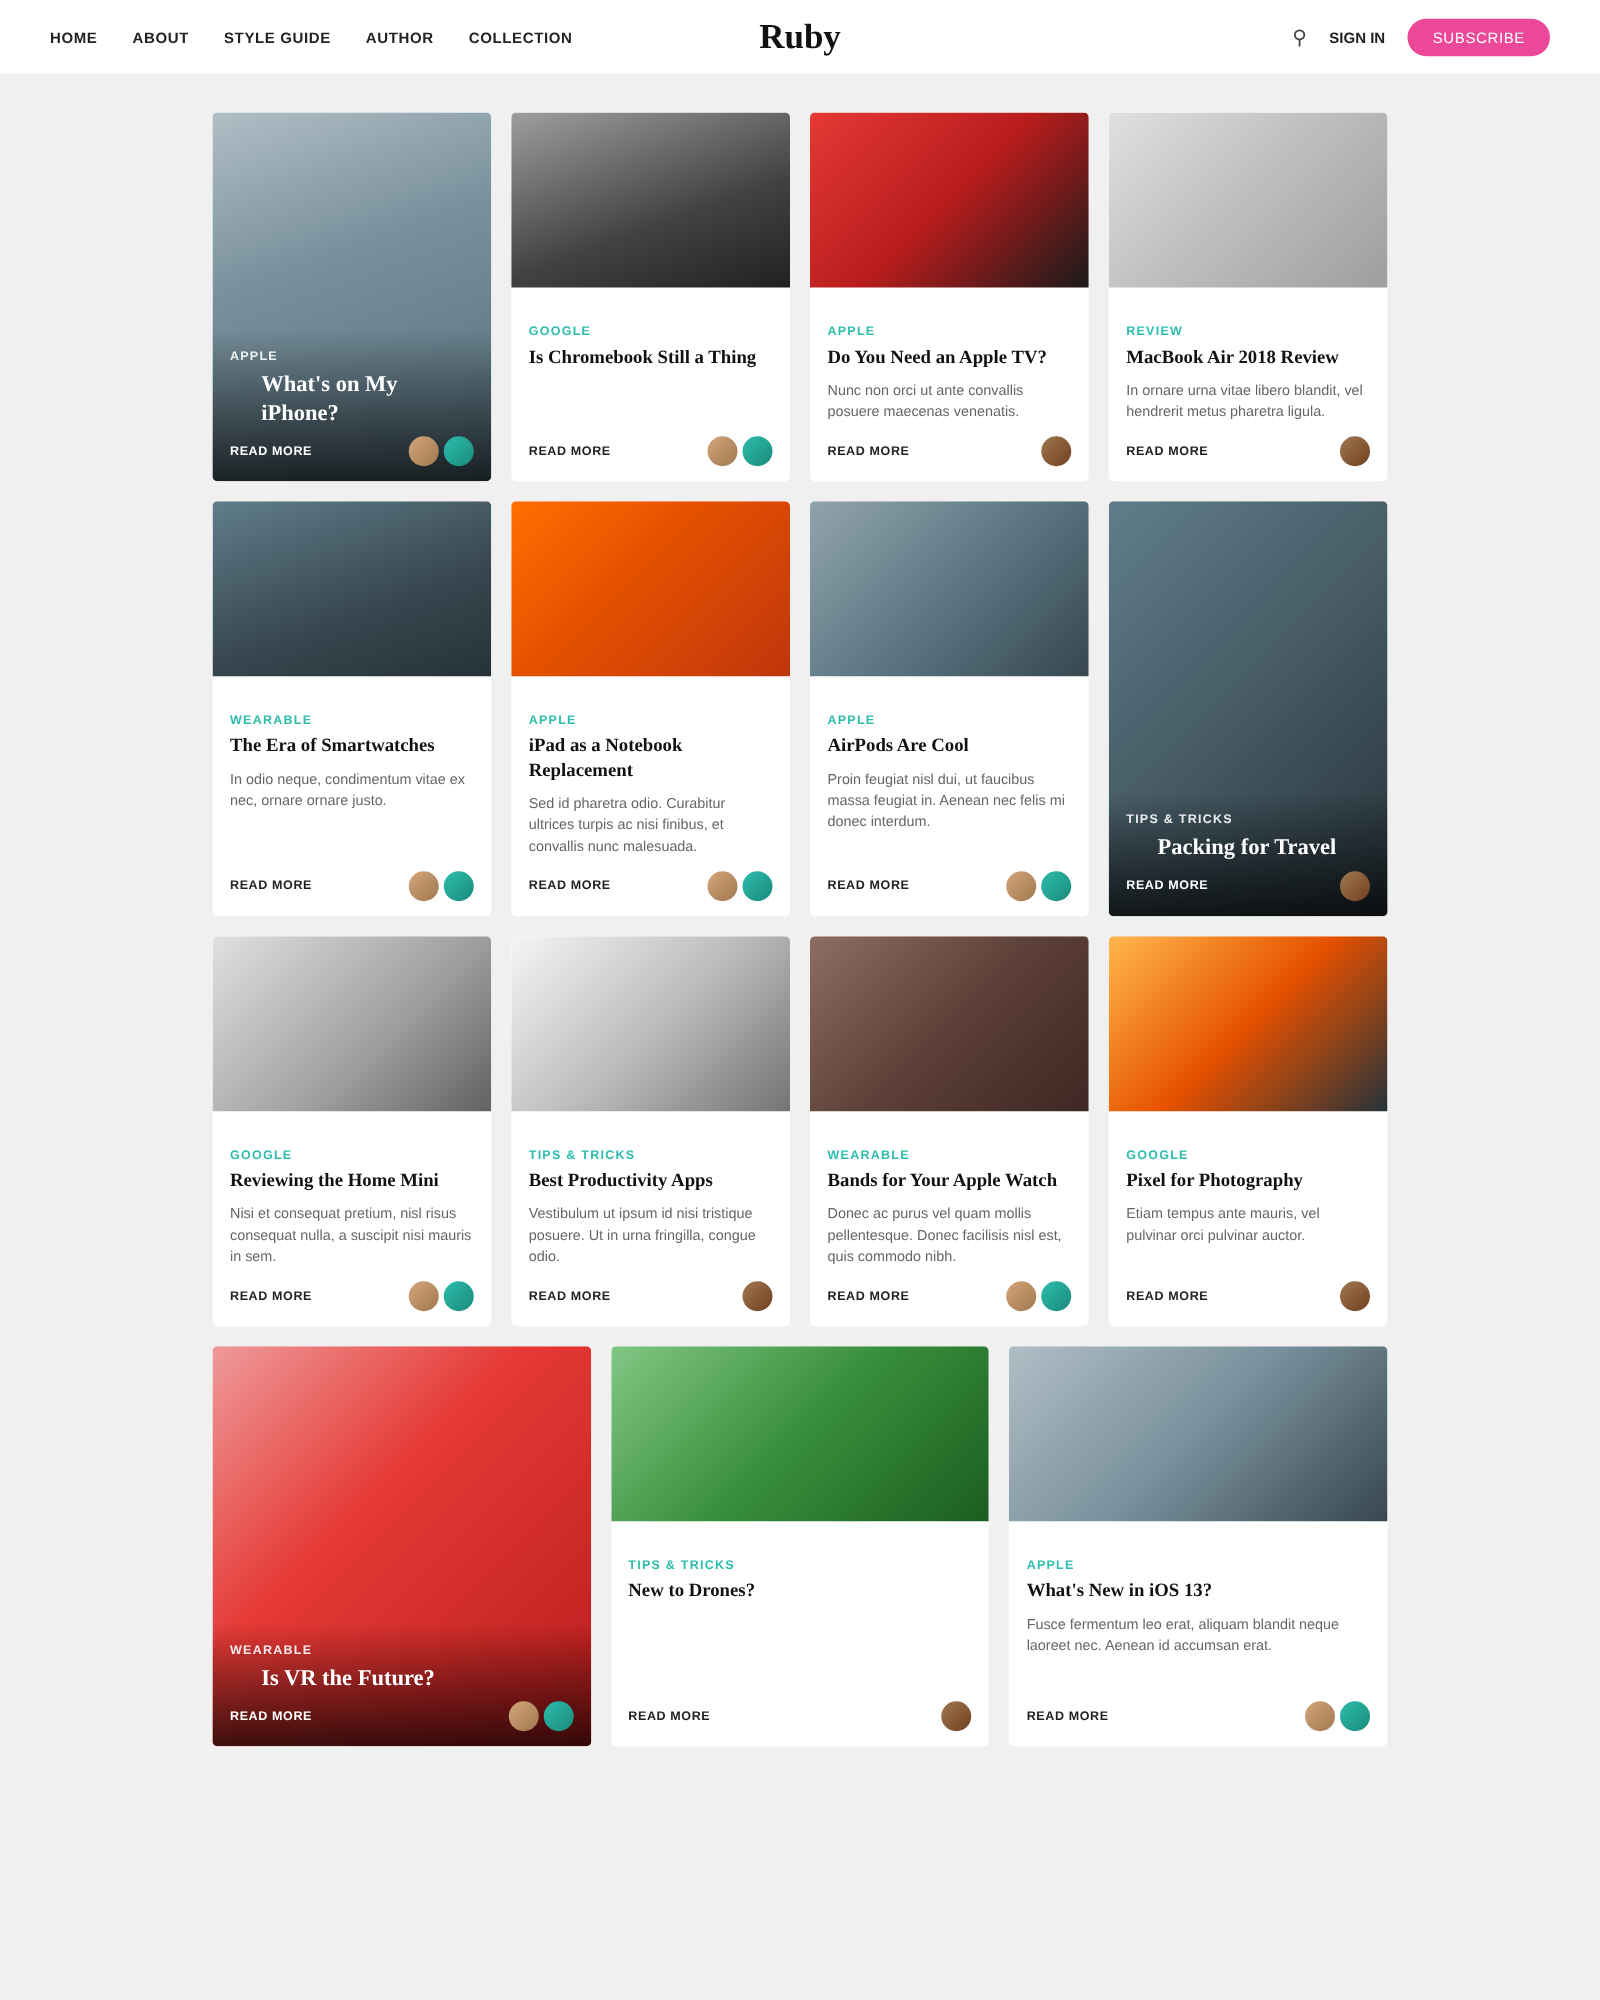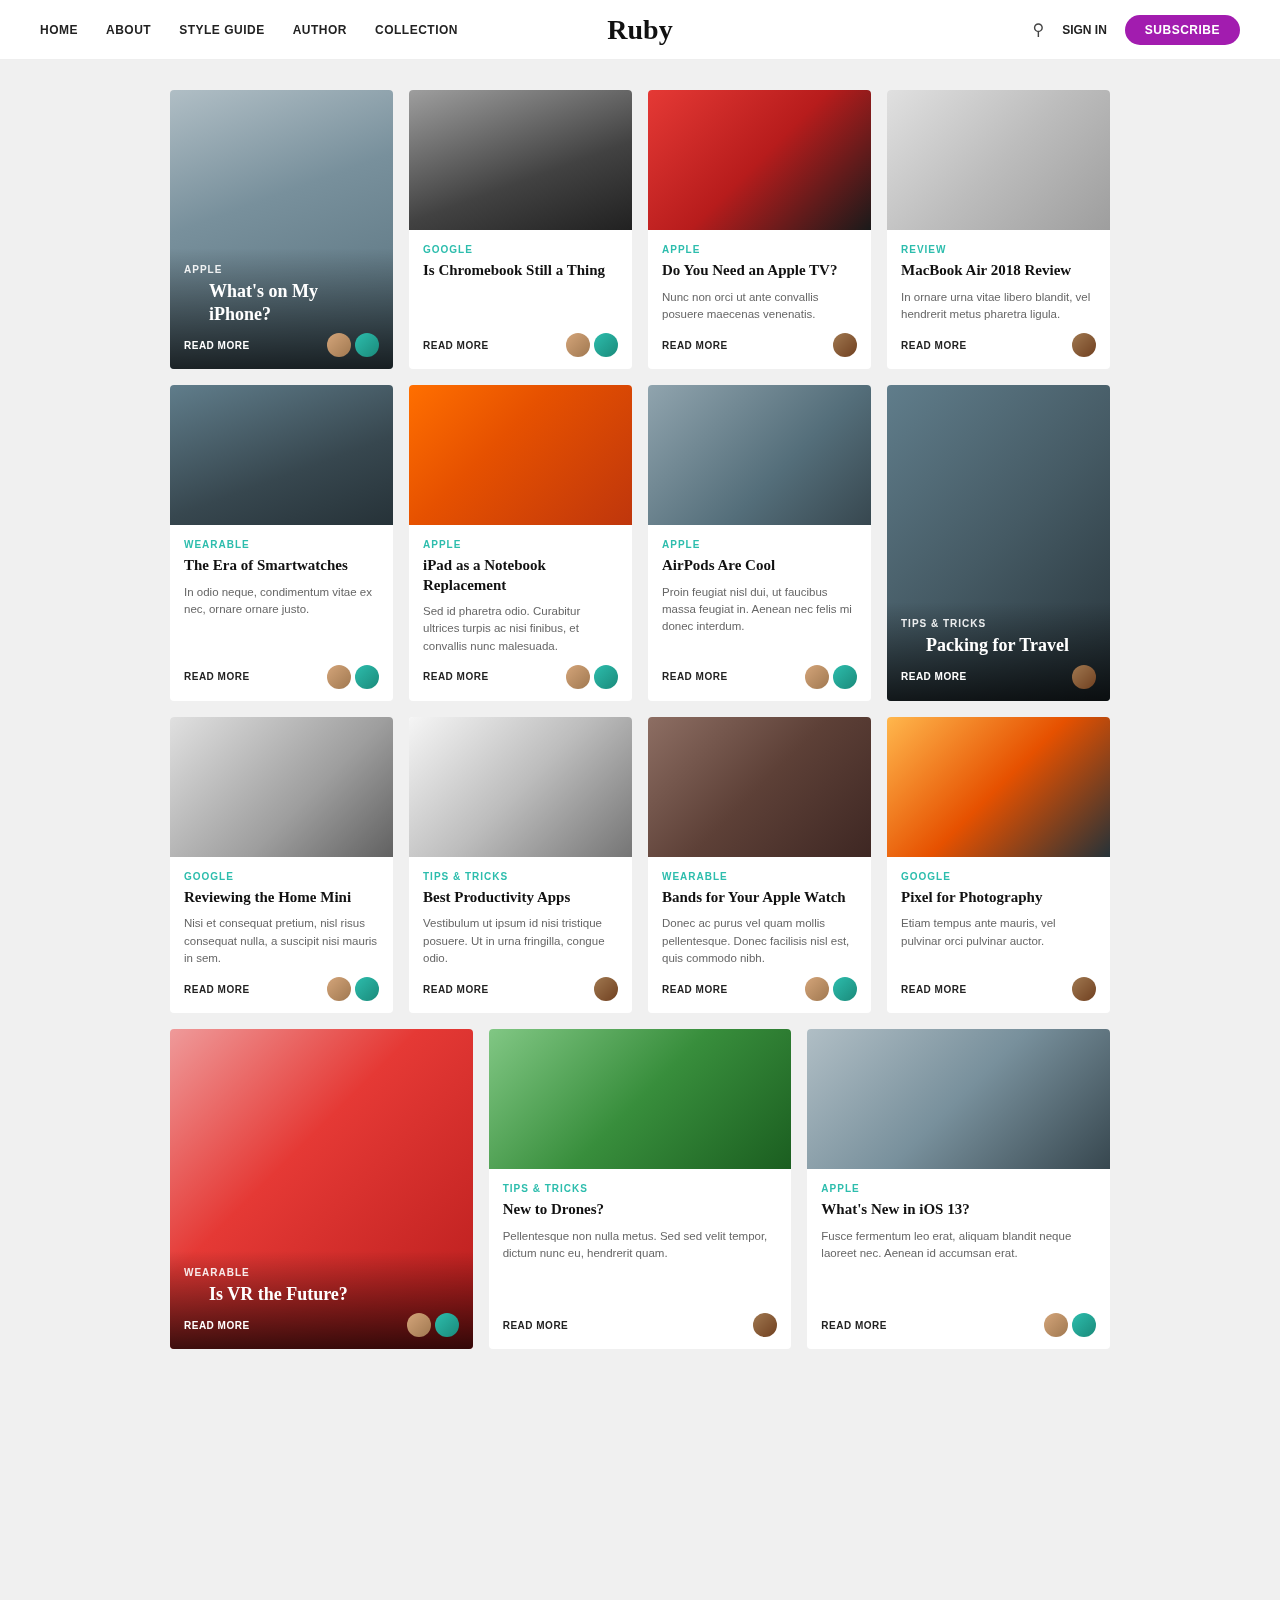--- a/index.html
+++ b/index.html
@@ -36,27 +36,27 @@
     .nav-right { display: flex; align-items: center; gap: 18px; }
     .nav-right .search-icon { font-size: 16px; cursor: pointer; color: #444; }
     .nav-right .signin {
       font-family: Arial, sans-serif;
       font-size: 12px;
       font-weight: 700;
       color: #222;
       cursor: pointer;
     }
     .nav-right .subscribe {
-      background: #a21caf;
+      background: #ec4899;
       color: #fff;
       border: none;
       border-radius: 20px;
       padding: 8px 20px;
       font-size: 12px;
-      font-weight: 700;
+      font-weight: 400;
       font-family: Arial, sans-serif;
       cursor: pointer;
       letter-spacing: 0.5px;
     }
 
     
     .grid-container {
       max-width: 980px;
       margin: 30px auto;
       padding: 0 20px;
@@ -85,20 +85,21 @@
     .card-img-placeholder {
       width: 100%;
       height: 140px;
       display: block;
     }
     .card-body {
       padding: 14px 14px 12px 14px;
       flex: 1;
       display: flex;
       flex-direction: column;
+      margin-top: 16px;
     }
     .card-category {
       font-family: Arial, sans-serif;
       font-size: 10px;
       font-weight: 700;
       letter-spacing: 1px;
       color: #2dbdad;
       margin-bottom: 6px;
       text-transform: uppercase;
     }
@@ -459,21 +460,20 @@
           </div>
         </div>
       </div>
     </div>
 
     <div class="card">
       <div class="card-img-placeholder card-img img-drone"></div>
       <div class="card-body">
         <div class="card-category">TIPS &amp; TRICKS</div>
         <div class="card-title">New to Drones?</div>
-        <div class="card-excerpt">Pellentesque non nulla metus. Sed sed velit tempor, dictum nunc eu, hendrerit quam.</div>
         <div class="card-footer">
           <span class="read-more">READ MORE</span>
           <div class="avatar-group">
             <span class="avatar avatar-single"></span>
           </div>
         </div>
       </div>
     </div>
 
     <div class="card">

